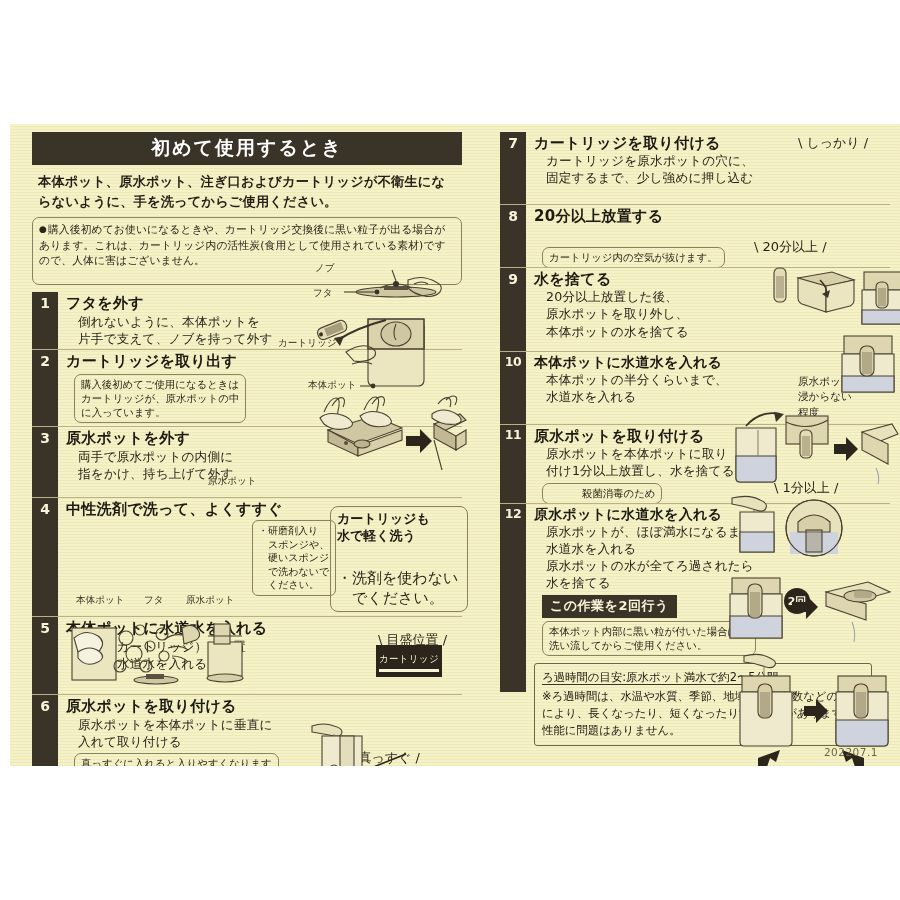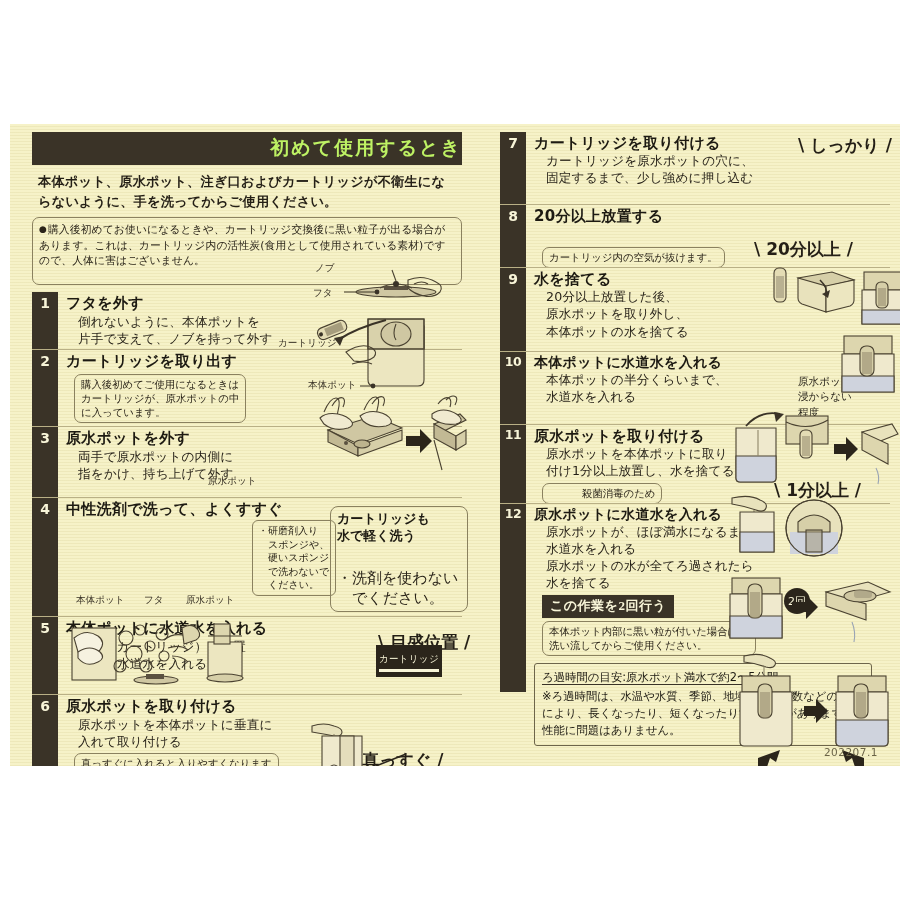--- a/index.html
+++ b/index.html
@@ -40,22 +40,22 @@
     top: 0;
     box-sizing: border-box;
   }
   .col-left  { left: 22px;  width: 430px; }
   .col-right { left: 490px; width: 390px; }
 
   
   .banner {
     margin-top: 8px;
     background: #3a3327;
-    color: #bef264;
-    text-align: right;
+    color: #ffffff;
+    text-align: center;
     font-weight: bold;
     font-size: 19px;
     letter-spacing: 2px;
     padding: 5px 0 6px 0;
     line-height: 1.15;
   }
   .intro {
     font-size: 13.2px;
     line-height: 1.5;
     color: #241f16;
@@ -147,22 +147,22 @@
     padding: 2px 8px 3px 8px;
     letter-spacing: 0.5px;
     margin-top: 3px;
   }
   .callout {
     font-size: 10.6px;
     line-height: 1.45;
     color: #241f16;
   }
   .chevtext {
-    font-size: 17px;
-    font-weight: bold;
+    font-size: 13px;
+    font-weight: normal;
     color: #241f16;
     white-space: nowrap;
   }
   .lbl {
     font-size: 9.6px;
     color: #3a3327;
     white-space: nowrap;
   }
 
   
@@ -184,21 +184,21 @@
     padding: 5px 7px 6px 7px;
     font-size: 11.4px;
     line-height: 1.5;
     color: #1d1a12;
   }
   .final-box .hdr { border-bottom: 1px solid #3a3327; display: inline; font-weight: normal; }
 
   .badge-circle {
     width: 26px; height: 26px; border-radius: 50%;
     background: #2b251b; color: #f8f5d8;
-    font-size: 11px; font-weight: normal;
+    font-size: 11px; font-weight: bold;
     display: flex; align-items: center; justify-content: center;
   }
   .dark-tag {
     background: #2b251b; color: #f8f5d8;
     font-size: 9.5px; padding: 1px 4px 2px 4px;
     display: inline-block; letter-spacing: 0.3px;
   }
 </style>
 </head>
 <body>
@@ -355,21 +355,21 @@
         </div>
 
         <div class="step" style="height:188px;">
           <div class="num wide">12</div>
           <div class="body">
             <div class="title sm">原水ポットに水道水を入れる</div>
             <div class="desc" style="white-space:pre-line;">原水ポットが、ほぼ満水になるまで
 水道水を入れる
 原水ポットの水が全てろ過されたら
 水を捨てる</div>
-            <div class="emph-bar" style="margin-left:8px;font-family:Liberation Serif, serif;">この作業を2回行う</div>
+            <div class="emph-bar" style="margin-left:8px;">この作業を2回行う</div>
             <div class="tip" style="margin-left:8px; white-space:pre-line;">本体ポット内部に黒い粒が付いた場合は、
 洗い流してからご使用ください。</div>
 
             <div class="badge-circle" style="position:absolute; left:258px; top:84px;">2回</div>
 
             
             <div class="final-box" style="margin-left:0; margin-top:7px; width:322px;">
               <div class="hdr">ろ過時間の目安:原水ポット満水で約2〜5分間</div>
               <div style="margin-top:2px;">※ろ過時間は、水温や水質、季節、地域、ろ過回数などの状況により、長くなったり、短くなったりする場合があります。性能に問題はありません。</div>
             </div>

